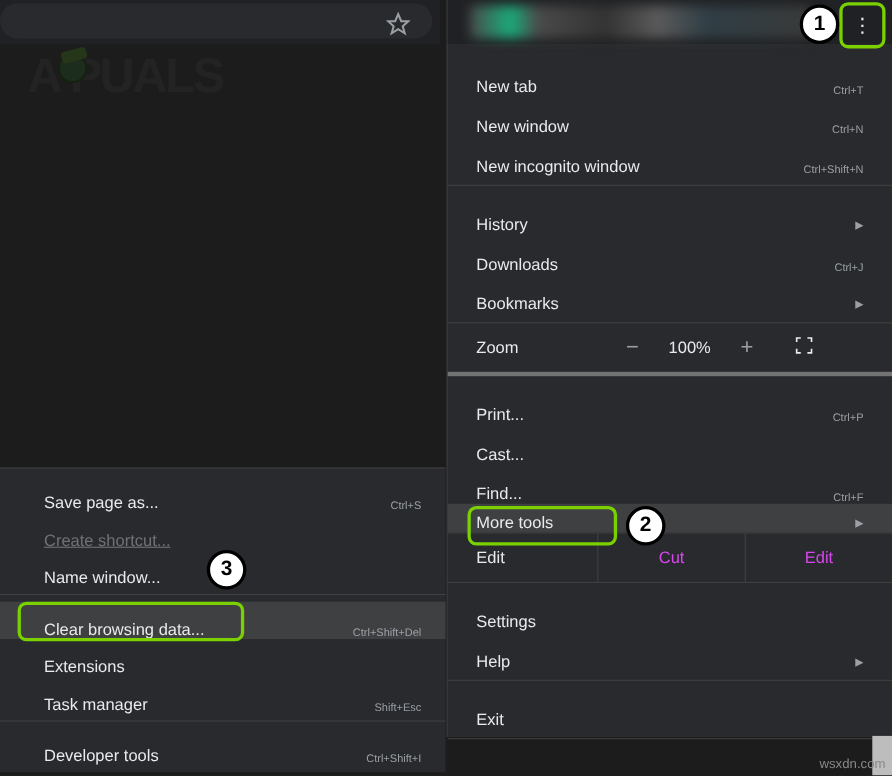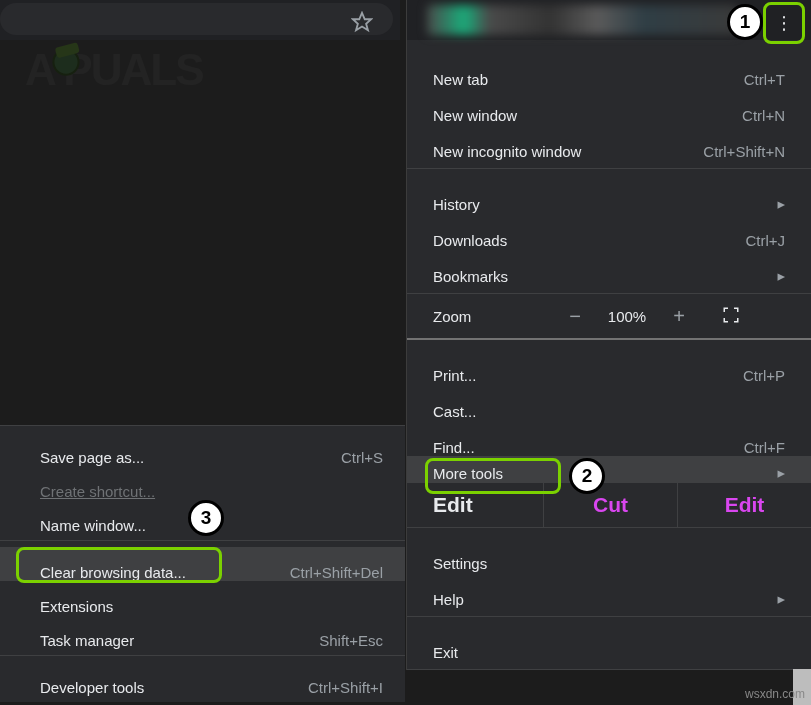--- a/index.html
+++ b/index.html
@@ -121,37 +121,37 @@
     justify-content:space-between;
     padding: 0 26px;
     height:36px;
     font-size:15px;
     color:#e8eaed;
     position:relative;
   }
   .menu-item .label { }
   .menu-item .shortcut {
     color:#9aa0a6;
-    font-size:15px;
+    font-size:10px;
   }
   .menu-item .chevron {
     color:#9aa0a6;
   }
   .menu-item.highlight {
     background:#3f4042;
   }
 
   .zoom-row {
     display:flex;
     align-items:center;
     height:44px;
     padding:0 0 0 26px;
     font-size:15px;
     border-top:1px solid #3f4042;
-    border-bottom:2px solid #737373;
+    border-bottom:4px solid #737373;
   }
   .zoom-row .zlabel { flex:0 0 120px; }
   .zoom-row .zbtn {
     width:44px;
     text-align:center;
     color:#9aa0a6;
     font-size:20px;
   }
   .zoom-row .zpct {
     width:60px;
@@ -162,24 +162,23 @@
     width:60px;
     text-align:center;
     color:#e8eaed;
   }
 
   .edit-row {
     display:flex;
     align-items:center;
     height:44px;
     padding:0 0 0 26px;
-    font-size:21px;
+    font-size:15px;
     border-top:1px solid #3f4042;
     border-bottom:1px solid #3f4042;
-    font-weight:bold;
   }
   .edit-row .elabel { flex:0 0 110px; }
   .edit-row .ebtn {
     flex:1;
     text-align:center;
     color:#d946ef;
     border-left:1px solid #3f4042;
     height:100%;
     display:flex;
     align-items:center;

